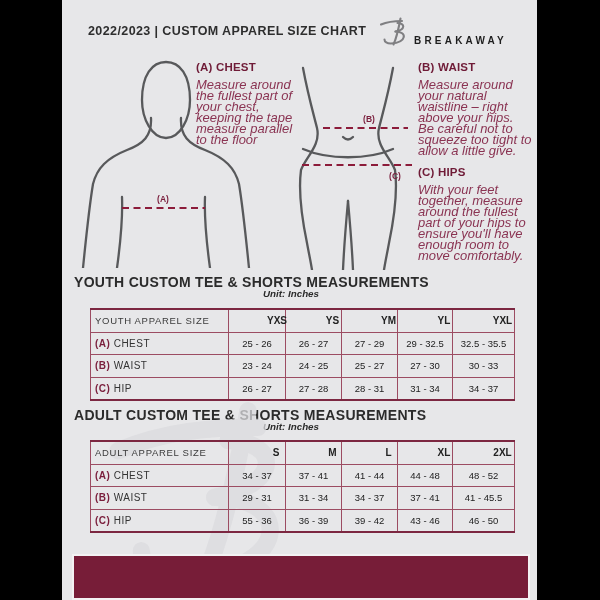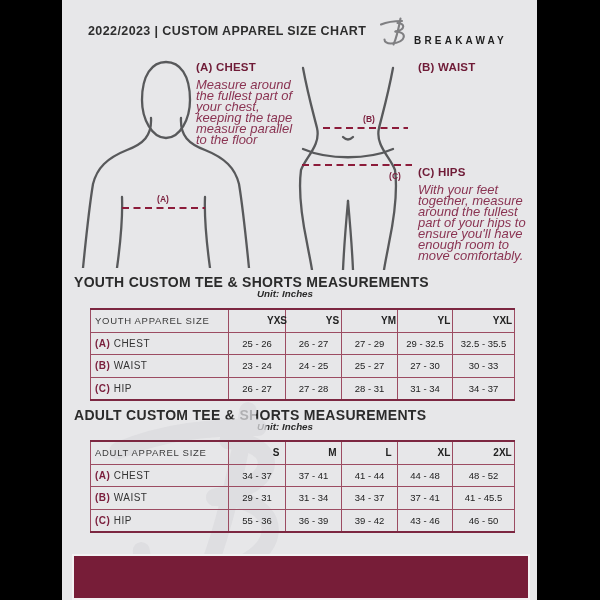--- a/index.html
+++ b/index.html
@@ -15,21 +15,21 @@
   .brand-name{margin-left:8px;font-size:10px;font-weight:700;letter-spacing:3.2px;color:#1e1e1e;}
 
   
   .guide-head{position:absolute;font-size:11.5px;font-weight:700;color:#6f1b37;letter-spacing:.2px;}
   .guide-desc{position:absolute;font-size:13px;font-style:italic;color:#8a3352;line-height:11px;}
   .fig{position:absolute;}
 
   
   .tbl-title{position:absolute;left:12px;width:424px;text-align:left;font-size:14px;
              font-weight:700;color:#2b2b2b;letter-spacing:.3px;}
-  .tbl-unit{position:absolute;left:11px;width:424px;text-align:center;font-size:9.8px;
+  .tbl-unit{position:absolute;left:17px;width:424px;text-align:center;font-size:9.8px;
             font-style:italic;font-weight:600;color:#2b2b2b;}
   table.size{position:absolute;left:28px;width:424px;border-collapse:collapse;table-layout:fixed;
              border-top:2px solid #7c2741;border-bottom:2px solid #7c2741;z-index:2;}
   table.size th,table.size td{border:1.3px solid #9c4c62;text-align:center;vertical-align:middle;
              padding:0;color:#222;background:transparent;}
   table.size tr{height:22.5px;}
   table.size thead tr{height:23px;}
   table.size th{font-size:10px;font-weight:700;color:#222;padding-left:38px;}
   table.size th.lbl{font-weight:400;font-size:9.5px;letter-spacing:.7px;color:#3b3b3b;}
   table.size td{font-size:9.5px;}
@@ -86,20 +86,21 @@
       <line x1="40" y1="71" x2="125" y2="71" stroke="#8c1c3a" stroke-width="2.2" stroke-dasharray="7,4.5"></line>
       <text x="86" y="65" text-anchor="middle" font-size="8.5" font-weight="bold" fill="#7a1e3c">(B)</text>
       <line x1="19" y1="108" x2="129" y2="108" stroke="#8c1c3a" stroke-width="2.2" stroke-dasharray="7,4.5"></line>
       <text x="112" y="122" text-anchor="middle" font-size="8.5" font-weight="bold" fill="#7a1e3c">(C)</text>
     </svg>
 
     <div class="guide-head" style="left:134px;top:61px;">(A) CHEST</div>
     <div class="guide-desc" style="left:134px;top:79px;width:110px;">Measure around the fullest part of your chest, keeping the tape measure parallel to the floor</div>
 
     <div class="guide-head" style="left:356px;top:61px;">(B) WAIST</div>
+    <div class="guide-desc" style="left:356px;top:79px;width:114px;">Measure around your natural waistline – right above your hips. Be careful not to squeeze too tight to allow a little give.</div>
 
     <div class="guide-head" style="left:356px;top:166px;">(C) HIPS</div>
     <div class="guide-desc" style="left:356px;top:184px;width:118px;">With your feet together, measure around the fullest part of your hips to ensure you'll have enough room to move comfortably.</div>
 
     <svg class="watermark" width="180" height="200" viewBox="0 0 26 30">
       <g fill="none" stroke="#dcdcdf" stroke-width="2.6" stroke-linecap="round">
         <path d="M1,8.5 C8,5.5 15,5 22,5"></path>
         <path d="M20.5,2.5 C18.5,13 16.5,22 13.5,28.5"></path>
         <path d="M17.5,7 C25,7 26,13.5 15.5,15.5"></path>
         <path d="M15.5,15.5 C27.5,15.5 27,26.5 11,27.5 C7,27.6 4.5,26 4.5,23.5"></path>

